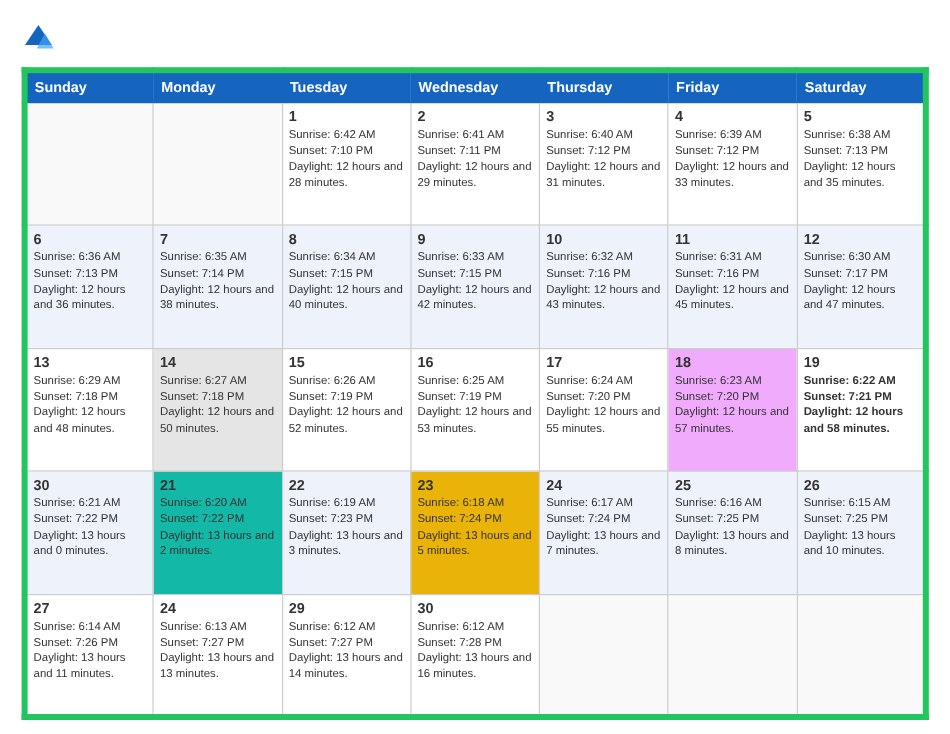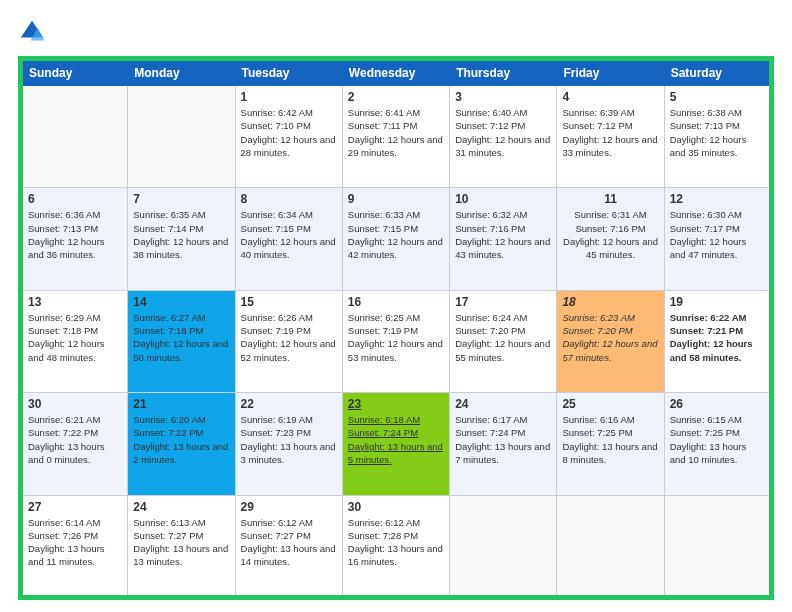--- a/index.html
+++ b/index.html
@@ -185,41 +185,41 @@
             <div class="day-info" style="white-space: pre-line;">Sunrise: 6:33 AM
 Sunset: 7:15 PM
 Daylight: 12 hours and 42 minutes.</div>
           </td>
           <td style="background: rgb(238, 242, 251);">
             <span class="day-num">10</span>
             <div class="day-info" style="white-space: pre-line;">Sunrise: 6:32 AM
 Sunset: 7:16 PM
 Daylight: 12 hours and 43 minutes.</div>
           </td>
-          <td style="background: rgb(238, 242, 251); text-align: center;">
+          <td style="background: rgb(238, 242, 251);">
             <span class="day-num">11</span>
             <div class="day-info" style="white-space: pre-line;">Sunrise: 6:31 AM
 Sunset: 7:16 PM
 Daylight: 12 hours and 45 minutes.</div>
           </td>
           <td style="background: rgb(238, 242, 251);">
             <span class="day-num">12</span>
             <div class="day-info" style="white-space: pre-line;">Sunrise: 6:30 AM
 Sunset: 7:17 PM
 Daylight: 12 hours and 47 minutes.</div>
           </td>
         </tr>
         <tr>
           <td style="background: rgb(255, 255, 255);">
             <span class="day-num">13</span>
             <div class="day-info" style="white-space: pre-line;">Sunrise: 6:29 AM
 Sunset: 7:18 PM
 Daylight: 12 hours and 48 minutes.</div>
           </td>
-          <td style="background: #0ea5e9; margin-top: 40px;">
+          <td style="background: #e5e5e5; margin-top: 40px;">
             <span class="day-num">14</span>
             <div class="day-info" style="white-space: pre-line;">Sunrise: 6:27 AM
 Sunset: 7:18 PM
 Daylight: 12 hours and 50 minutes.</div>
           </td>
           <td style="background: rgb(255, 255, 255);">
             <span class="day-num">15</span>
             <div class="day-info" style="white-space: pre-line;">Sunrise: 6:26 AM
 Sunset: 7:19 PM
 Daylight: 12 hours and 52 minutes.</div>
@@ -229,53 +229,53 @@
             <div class="day-info" style="white-space: pre-line;">Sunrise: 6:25 AM
 Sunset: 7:19 PM
 Daylight: 12 hours and 53 minutes.</div>
           </td>
           <td style="background: rgb(255, 255, 255);">
             <span class="day-num">17</span>
             <div class="day-info" style="white-space: pre-line;">Sunrise: 6:24 AM
 Sunset: 7:20 PM
 Daylight: 12 hours and 55 minutes.</div>
           </td>
-          <td style="background: #fdba74; font-style: italic;">
+          <td style="background: #f0abfc;">
             <span class="day-num">18</span>
             <div class="day-info" style="white-space: pre-line;">Sunrise: 6:23 AM
 Sunset: 7:20 PM
 Daylight: 12 hours and 57 minutes.</div>
           </td>
           <td style="background: rgb(255, 255, 255);">
             <span class="day-num">19</span>
             <div class="day-info" style="white-space: pre-line; font-weight: bold;">Sunrise: 6:22 AM
 Sunset: 7:21 PM
 Daylight: 12 hours and 58 minutes.</div>
           </td>
         </tr>
         <tr>
           <td style="background: rgb(238, 242, 251);">
             <span class="day-num">30</span>
             <div class="day-info" style="white-space: pre-line;">Sunrise: 6:21 AM
 Sunset: 7:22 PM
 Daylight: 13 hours and 0 minutes.</div>
           </td>
-          <td style="background: #0ea5e9;">
+          <td style="background: #14b8a6;">
             <span class="day-num">21</span>
             <div class="day-info" style="white-space: pre-line;">Sunrise: 6:20 AM
 Sunset: 7:22 PM
 Daylight: 13 hours and 2 minutes.</div>
           </td>
           <td style="background: rgb(238, 242, 251);">
             <span class="day-num">22</span>
             <div class="day-info" style="white-space: pre-line;">Sunrise: 6:19 AM
 Sunset: 7:23 PM
 Daylight: 13 hours and 3 minutes.</div>
           </td>
-          <td style="background: #84cc16; text-decoration: underline;">
+          <td style="background: #eab308;">
             <span class="day-num">23</span>
             <div class="day-info" style="white-space: pre-line;">Sunrise: 6:18 AM
 Sunset: 7:24 PM
 Daylight: 13 hours and 5 minutes.</div>
           </td>
           <td style="background: rgb(238, 242, 251);">
             <span class="day-num">24</span>
             <div class="day-info" style="white-space: pre-line;">Sunrise: 6:17 AM
 Sunset: 7:24 PM
 Daylight: 13 hours and 7 minutes.</div>

